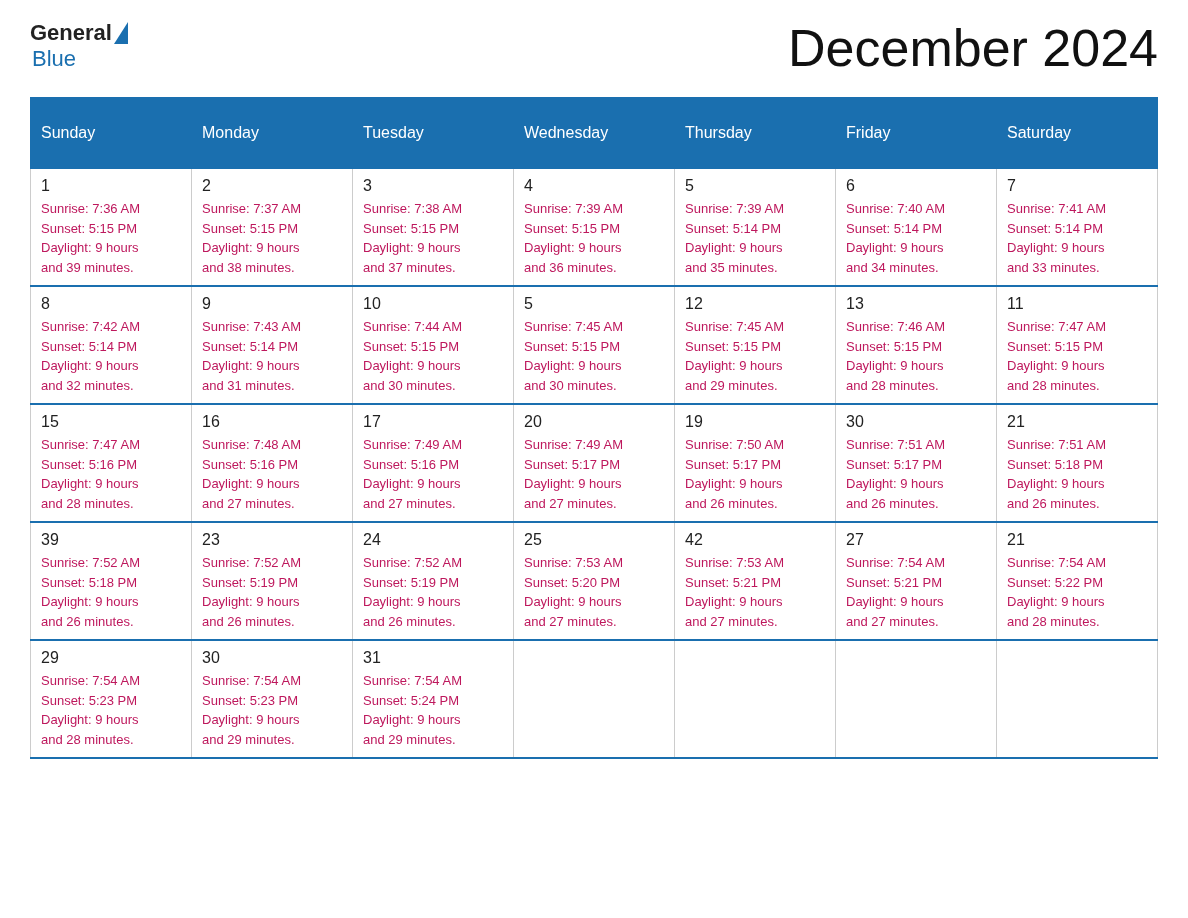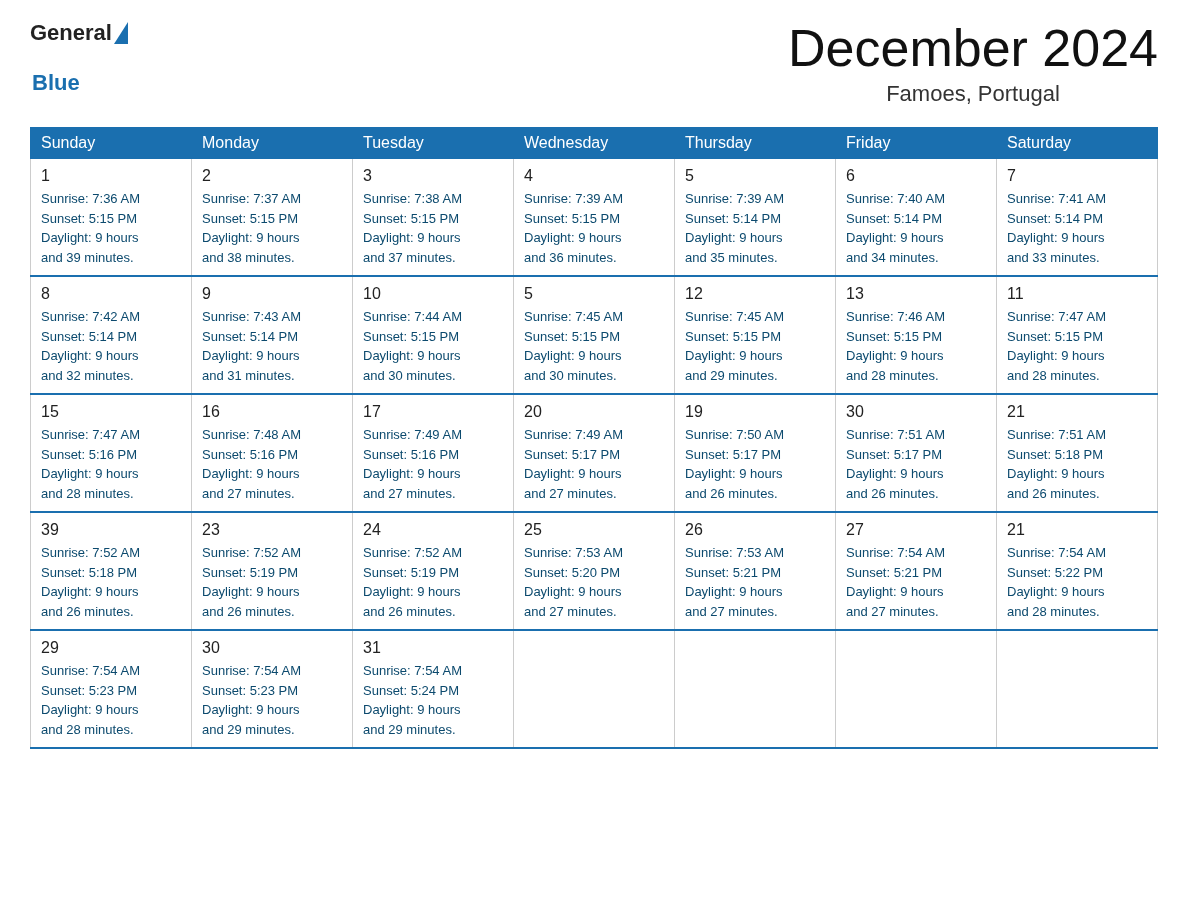--- a/index.html
+++ b/index.html
@@ -13,46 +13,45 @@
     .header {
       display: flex;
       justify-content: space-between;
       align-items: flex-start;
       margin-bottom: 20px;
     }
     .logo {
       display: flex;
       flex-direction: column;
       align-items: flex-start;
-      gap: 24px;
     }
     .logo-top {
       display: flex;
       align-items: center;
       font-size: 22px;
       font-weight: bold;
       color: #222;
     }
     .logo-general { color: #222; }
     .logo-arrow {
       width: 0;
       height: 0;
       border-left: 14px solid transparent;
       border-bottom: 22px solid #1a6faf;
       margin: 0 2px;
       display: inline-block;
     }
     .logo-blue {
       color: #1a6faf;
       font-size: 22px;
-      font-weight: bold;
+      font-weight: normal;
       margin-left: 2px;
     }
     .title-section {
-      text-align: center;
+      text-align: left;
     }
     .month-title {
       font-size: 52px;
       font-weight: normal;
       color: #111;
       line-height: 1.1;
     }
     .location {
       font-size: 22px;
       color: #333;
@@ -61,21 +60,21 @@
     table {
       width: 100%;
       border-collapse: collapse;
       table-layout: fixed;
     }
     thead th {
       background-color: #1a6faf;
       color: #fff;
       font-size: 16px;
       font-weight: normal;
-      padding: 6px 10px;
+      padding: 26px 10px;
       text-align: left;
       border: 1px solid #1a6faf;
     }
     tbody td {
       vertical-align: top;
       padding: 8px 10px;
       border: 1px solid #ccc;
       font-size: 13.5px;
       color: #222;
       background: #fff;
@@ -86,42 +85,41 @@
     }
     .day-num {
       font-size: 16px;
       font-weight: normal;
       display: block;
       margin-bottom: 4px;
     }
     .day-info {
       font-size: 13px;
       line-height: 1.5;
-      color: #0c4a6e;
+      color: #be185d;
     }
     .empty-cell {
       background: #fff;
     }
   </style>
 </head>
 <body>
 
 <div class="header">
   <div class="logo">
     <div class="logo-top">
       <span class="logo-general">General</span>
       <span class="logo-arrow"></span>
     </div>
     <div>
       <span class="logo-blue">Blue</span>
     </div>
   </div>
   <div class="title-section">
     <div class="month-title">December 2024</div>
-    <div class="location">Famoes, Portugal</div>
   </div>
 </div>
 
 <table>
   <thead>
     <tr>
     <th>Sunday</th>
         <th>Monday</th>
         <th>Tuesday</th>
         <th>Wednesday</th>
@@ -357,21 +355,21 @@
         <td>
         <span class="day-num">25</span>
         <div class="day-info">
           Sunrise: 7:53 AM<br>
           Sunset: 5:20 PM<br>
           Daylight: 9 hours<br>
           and 27 minutes.
         </div>
       </td>
         <td>
-        <span class="day-num">26</span>
+        <span class="day-num">42</span>
         <div class="day-info">
           Sunrise: 7:53 AM<br>
           Sunset: 5:21 PM<br>
           Daylight: 9 hours<br>
           and 27 minutes.
         </div>
       </td>
         <td>
         <span class="day-num">27</span>
         <div class="day-info">

